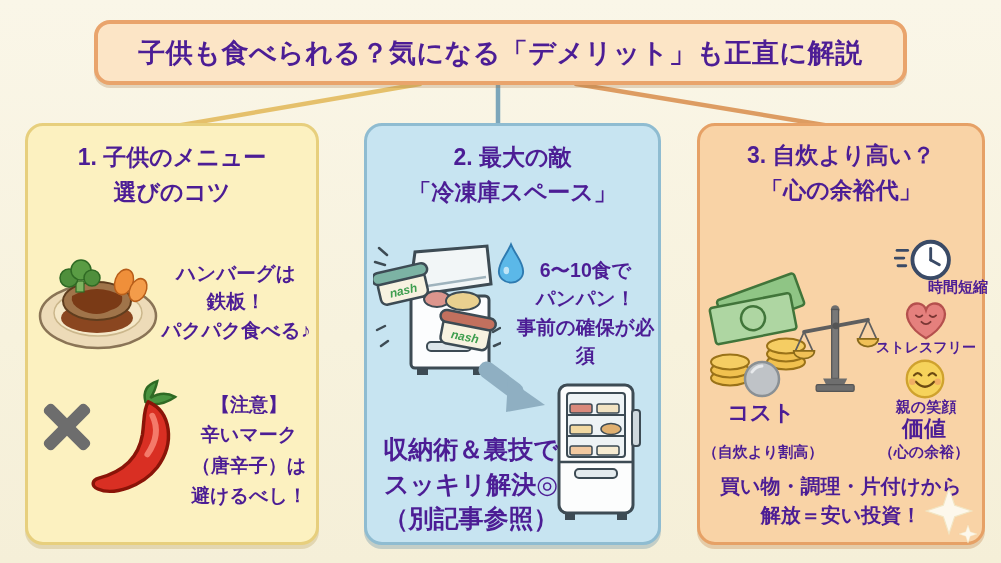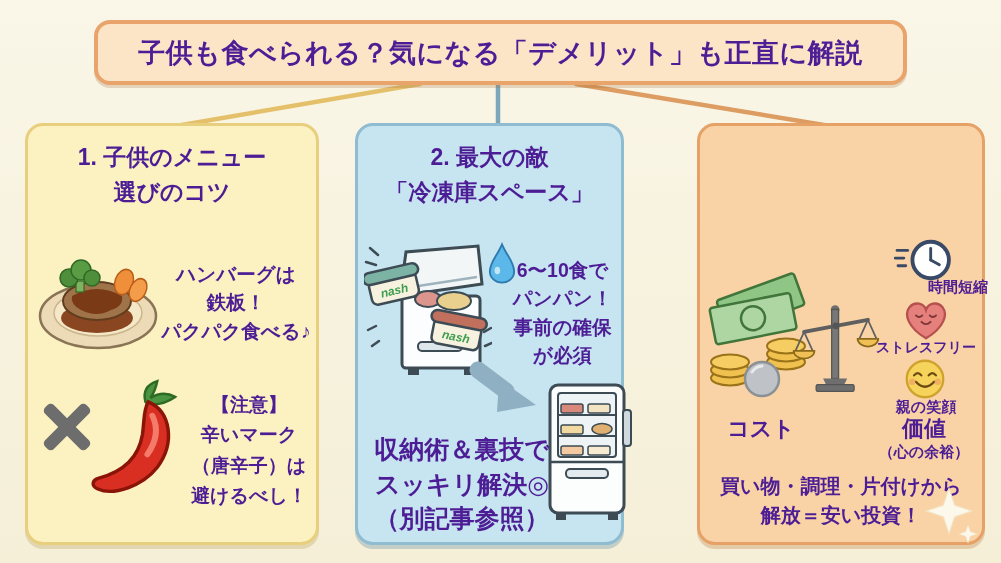--- a/index.html
+++ b/index.html
@@ -16,31 +16,31 @@
     box-sizing:border-box;background:#fce5c6;border:4px solid #e9a46c;
     border-radius:16px;display:flex;align-items:center;justify-content:center;
     box-shadow:0 3px 0 rgba(160,110,60,.25);
   }
   .banner-title{font-size:27px;letter-spacing:.5px;white-space:nowrap;}
   .panel{
     position:absolute;top:123px;height:422px;box-sizing:border-box;
     border:3px solid;border-radius:18px;padding-left:33px;
   }
   #panel-1{left:25px;width:294px;background:#fcf1c0;border-color:#e7cf7d;box-shadow:0 4px 0 rgba(170,140,60,.25);}
-  #panel-2{left:355px;width:269px;background:#c7e4f1;border-color:#8fbcd1;box-shadow:0 4px 0 rgba(80,130,160,.3);}
+  #panel-2{left:364px;width:297px;background:#c7e4f1;border-color:#8fbcd1;box-shadow:0 4px 0 rgba(80,130,160,.3);}
   #panel-3{left:697px;width:288px;background:#f9d3a6;border-color:#e6a166;box-shadow:0 4px 0 rgba(190,120,55,.3);}
   .t{position:absolute;text-align:center;white-space:pre-line;}
   .ttl{left:0;right:0;font-size:23px;line-height:1.5;}
   .img{position:absolute;}
-  .p1-tip{left:118px;width:180px;top:134px;font-size:19.5px;line-height:1.45;}
+  .p1-tip{left:118px;width:180px;top:134px;font-size:19.5px;line-height:1.45;font-family:Liberation Serif, serif;}
   .p1-caution{left:150px;width:142px;top:264px;font-size:19px;line-height:1.6;}
   .p2-problem{left:148px;right:2px;top:130px;font-size:19.5px;line-height:1.45;}
   .p2-solution{left:6px;width:196px;top:306px;font-size:25px;line-height:1.38;}
   .p3-benefit{font-size:15px;}
-  .p3-cost{left:0;width:122px;top:288px;font-size:22px;text-align:center;}
+  .p3-cost{left:0;width:122px;top:272px;font-size:22px;text-align:center;}
   .p3-cost-note{left:0;width:126px;top:317px;font-size:15px;}
   .p3-value{left:160px;width:128px;top:288px;font-size:22px;}
   .p3-value-note{left:160px;width:128px;top:317px;font-size:15px;}
   .p3-conclusion{left:0;right:0;top:346px;font-size:20px;line-height:1.45;}
 </style>
 </head>
 <body>
 
 <div class="stage">
 
@@ -152,20 +152,22 @@
       <rect x="44" y="64" width="22" height="9" rx="2" fill="#f7ecd2" stroke="#3d4b54" stroke-width="1.5"></rect>
       <line x1="6" y1="80" x2="80" y2="80" stroke="#3d4b54" stroke-width="2.5"></line>
       <rect x="22" y="87" width="42" height="9" rx="4" fill="#e4ebee" stroke="#3d4b54" stroke-width="2"></rect>
       <rect x="79" y="28" width="8" height="36" rx="3" fill="#cfd9de" stroke="#3d4b54" stroke-width="2"></rect>
       <rect x="12" y="131" width="10" height="7" fill="#3d4b54"></rect>
       <rect x="64" y="131" width="10" height="7" fill="#3d4b54"></rect>
     </svg>
   </div>
 
   <div class="panel" id="panel-3">
+    <div class="t ttl" style="top:12px;">3. 自炊より高い？
+「心の余裕代」</div>
 
     <svg class="img" style="left:2px;top:140px;" width="106" height="134" viewBox="0 0 106 134">
       <g transform="rotate(-20 58 38)">
         <rect x="18" y="20" width="82" height="34" rx="3" fill="#8fc585" stroke="#41753a" stroke-width="2.5"></rect>
       </g>
       <g transform="rotate(-11 52 52)">
         <rect x="10" y="34" width="82" height="37" rx="3" fill="#aed6a2" stroke="#41753a" stroke-width="2.5"></rect>
         <circle cx="51" cy="52" r="12" fill="none" stroke="#41753a" stroke-width="2.5"></circle>
       </g>
       <g>
@@ -215,20 +217,21 @@
     <svg class="img" style="left:204px;top:232px;" width="42" height="42" viewBox="0 0 46 46">
       <circle cx="23" cy="23" r="20" fill="#f6d35b" stroke="#cfa22e" stroke-width="2.5"></circle>
       <path d="M11,19 q4,-5 8,0 M27,19 q4,-5 8,0" stroke="#6b4a12" stroke-width="2.5" fill="none" stroke-linecap="round"></path>
       <path d="M13,26 q10,11 20,0" stroke="#6b4a12" stroke-width="2.5" fill="none" stroke-linecap="round"></path>
       <circle cx="9" cy="26" r="3.5" fill="#ef9f66" opacity="0.7"></circle>
       <circle cx="37" cy="26" r="3.5" fill="#ef9f66" opacity="0.7"></circle>
     </svg>
     <div class="t p3-benefit" style="left:164px;width:124px;top:272px;font-family:Liberation Mono, monospace;">親の笑顔</div>
 
     <div class="t p3-cost">コスト</div>
+    <div class="t p3-cost-note">（自炊より割高）</div>
     <div class="t p3-value">価値</div>
     <div class="t p3-value-note">（心の余裕）</div>
 
     <div class="t p3-conclusion">買い物・調理・片付けから
 解放＝安い投資！</div>
 
     <svg class="img" style="left:224px;top:360px;" width="50" height="50" viewBox="0 0 44 44">
       <path d="M22,2 L27,17 L42,22 L27,27 L22,42 L17,27 L2,22 L17,17 Z" fill="#fdf8ec" stroke="#f2e6c4" stroke-width="1"></path>
     </svg>
     <svg class="img" style="left:258px;top:398px;" width="20" height="20" viewBox="0 0 44 44">

